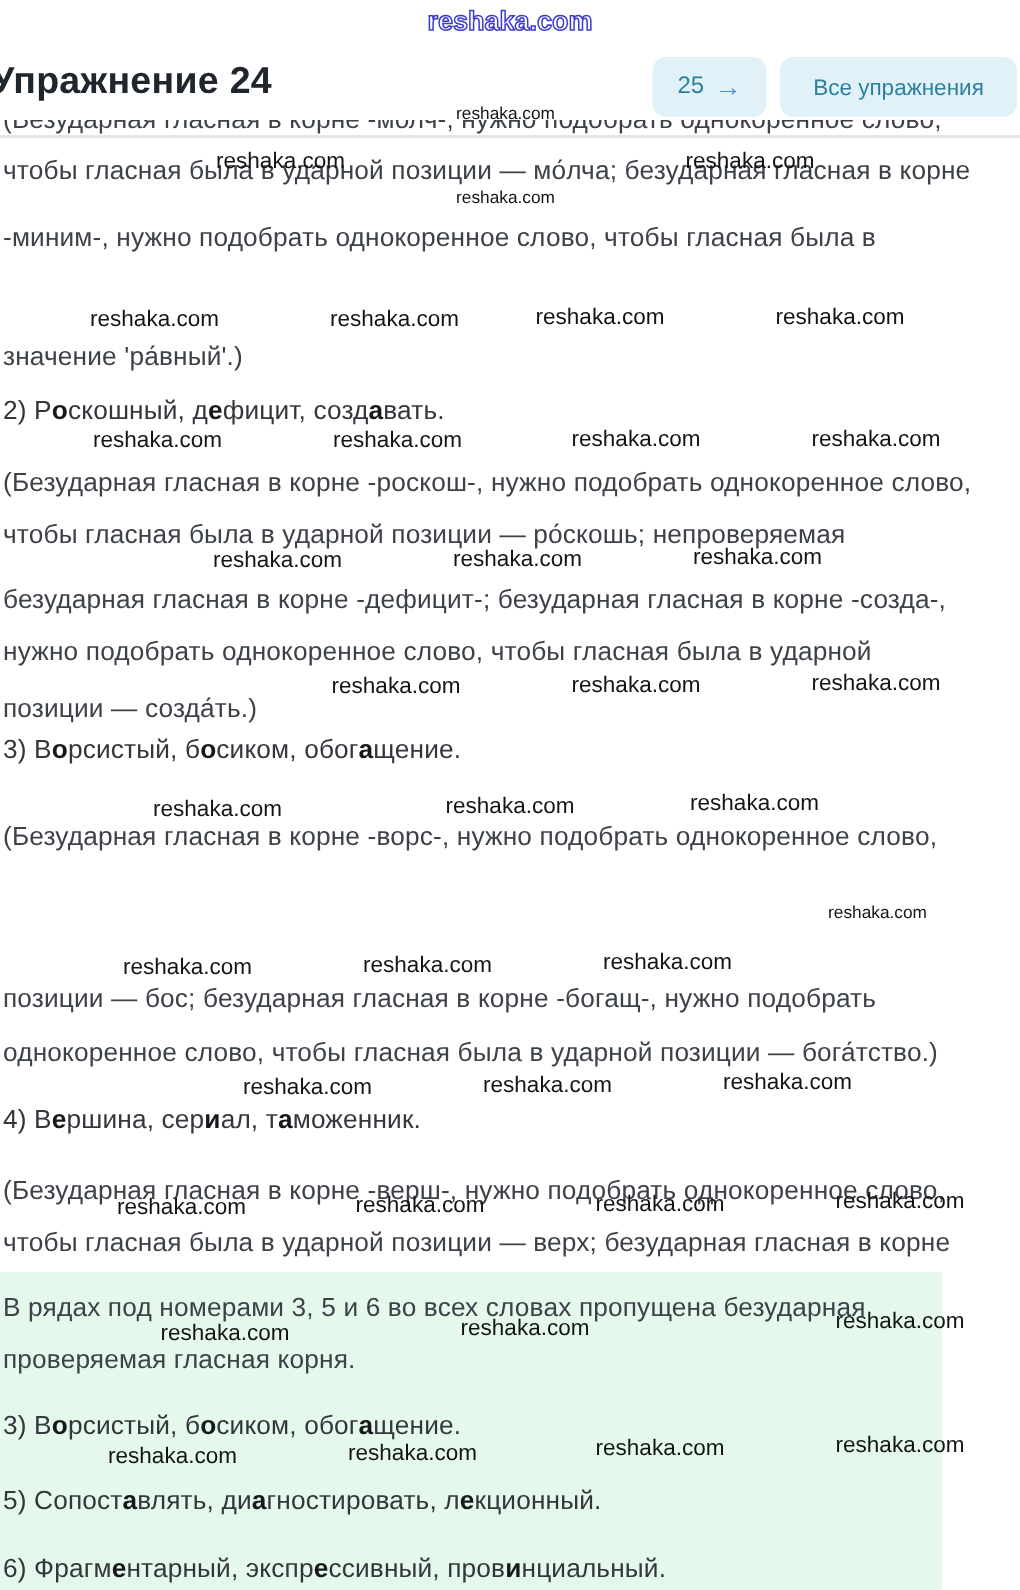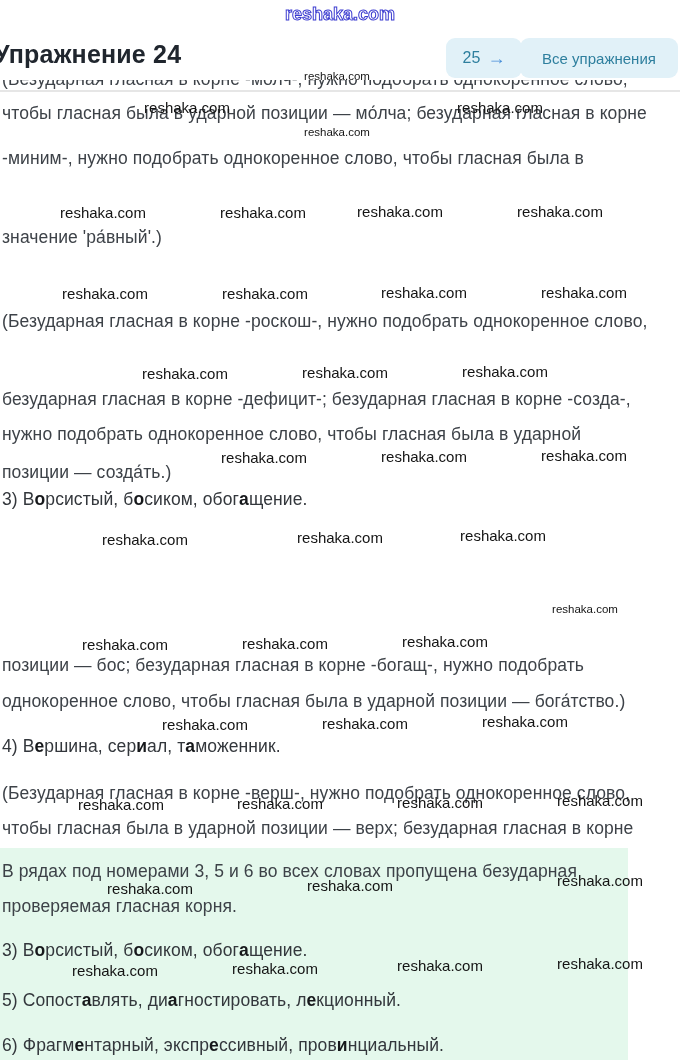--- a/index.html
+++ b/index.html
@@ -15,21 +15,21 @@
   .page{
     position:relative;width:680px;height:1060px;overflow:hidden;background:#fff;
     font-family:"Liberation Sans",sans-serif;color:var(--text-dark);
   }
   
   .header{position:absolute;left:0;top:0;width:572px;height:80px;background:#fff;z-index:40;padding-left:23px;}
   .page-title{position:absolute;left:-6px;top:40px;font-size:25px;font-weight:bold;color:var(--title-color);letter-spacing:.2px;white-space:nowrap;}
   .btn{position:absolute;top:38px;height:40px;background:var(--button-bg);border:none;border-radius:9px;
        display:flex;align-items:center;justify-content:center;font-family:"Liberation Sans",sans-serif;
        font-size:15px;color:var(--accent-teal);cursor:pointer;white-space:nowrap;}
-  .btn-next{left:435px;width:76px;gap:7px;font-size:16px;margin-left:11px;}
+  .btn-next{left:435px;width:76px;gap:7px;font-size:16px;}
   .btn-next .arrow{color:var(--arrow-blue);font-size:18px;line-height:1;}
   .btn-all{left:520px;width:158px;font-size:15px;}
   .divider{position:absolute;left:0;top:90px;width:680px;height:2px;background:#e6e6e6;z-index:4;}
   
   .clipped-line{position:absolute;left:2px;top:80px;width:676px;height:16px;overflow:hidden;z-index:6;}
   .clipped-line>div{margin-top:-11px;}
   
   .tline{position:absolute;left:2px;white-space:nowrap;font-size:17.5px;letter-spacing:.1px;color:var(--text-dark);z-index:10;}
   .iline{color:#33373c;}
   .iline .bl{font-weight:bold;color:#16181b;}
@@ -53,26 +53,29 @@
   <div class="divider"></div>
 
   <div class="clipped-line">
     <div class="tline" style="position:static">(Безударная гласная в корне -молч-, нужно подобрать однокоренное слово,</div>
   </div>
 
   <div class="tline" style="top:103px">чтобы гласная была в ударной позиции — мо́лча; безударная гласная в корне</div>
   <div class="tline" style="top:148px">-миним-, нужно подобрать однокоренное слово, чтобы гласная была в</div>
   <div class="tline" style="top:227px">значение 'ра́вный'.)</div>
 
+  <div class="tline iline" style="top:263px"><span>2) Р</span><span class="bl">о</span><span>скошный, д</span><span class="bl">е</span><span>фицит, созд</span><span class="bl">а</span><span>вать.</span></div>
   <div class="tline" style="top:311px">(Безударная гласная в корне -роскош-, нужно подобрать однокоренное слово,</div>
+  <div class="tline" style="top:346px">чтобы гласная была в ударной позиции — ро́скошь; непроверяемая</div>
   <div class="tline" style="top:389px">безударная гласная в корне -дефицит-; безударная гласная в корне -созда-,</div>
   <div class="tline" style="top:424px">нужно подобрать однокоренное слово, чтобы гласная была в ударной</div>
   <div class="tline" style="top:462px">позиции — созда́ть.)</div>
 
   <div class="tline iline" style="top:489px"><span>3) В</span><span class="bl">о</span><span>рсистый, б</span><span class="bl">о</span><span>сиком, обог</span><span class="bl">а</span><span>щение.</span></div>
+  <div class="tline" style="top:547px">(Безударная гласная в корне -ворс-, нужно подобрать однокоренное слово,</div>
   <div class="tline" style="top:655px">позиции — бос; безударная гласная в корне -богащ-, нужно подобрать</div>
   <div class="tline" style="top:691px">однокоренное слово, чтобы гласная была в ударной позиции — бога́тство.)</div>
 
   <div class="tline iline" style="top:736px"><span>4) В</span><span class="bl">е</span><span>ршина, сер</span><span class="bl">и</span><span>ал, т</span><span class="bl">а</span><span>моженник.</span></div>
   <div class="tline" style="top:783px">(Безударная гласная в корне -верш-, нужно подобрать однокоренное слово,</div>
   <div class="tline" style="top:818px">чтобы гласная была в ударной позиции — верх; безударная гласная в корне</div>
 
   <div class="answer-box">
     <div class="tline" style="top:13px">В рядах под номерами 3, 5 и 6 во всех словах пропущена безударная</div>
     <div class="tline" style="top:48px">проверяемая гласная корня.</div>

